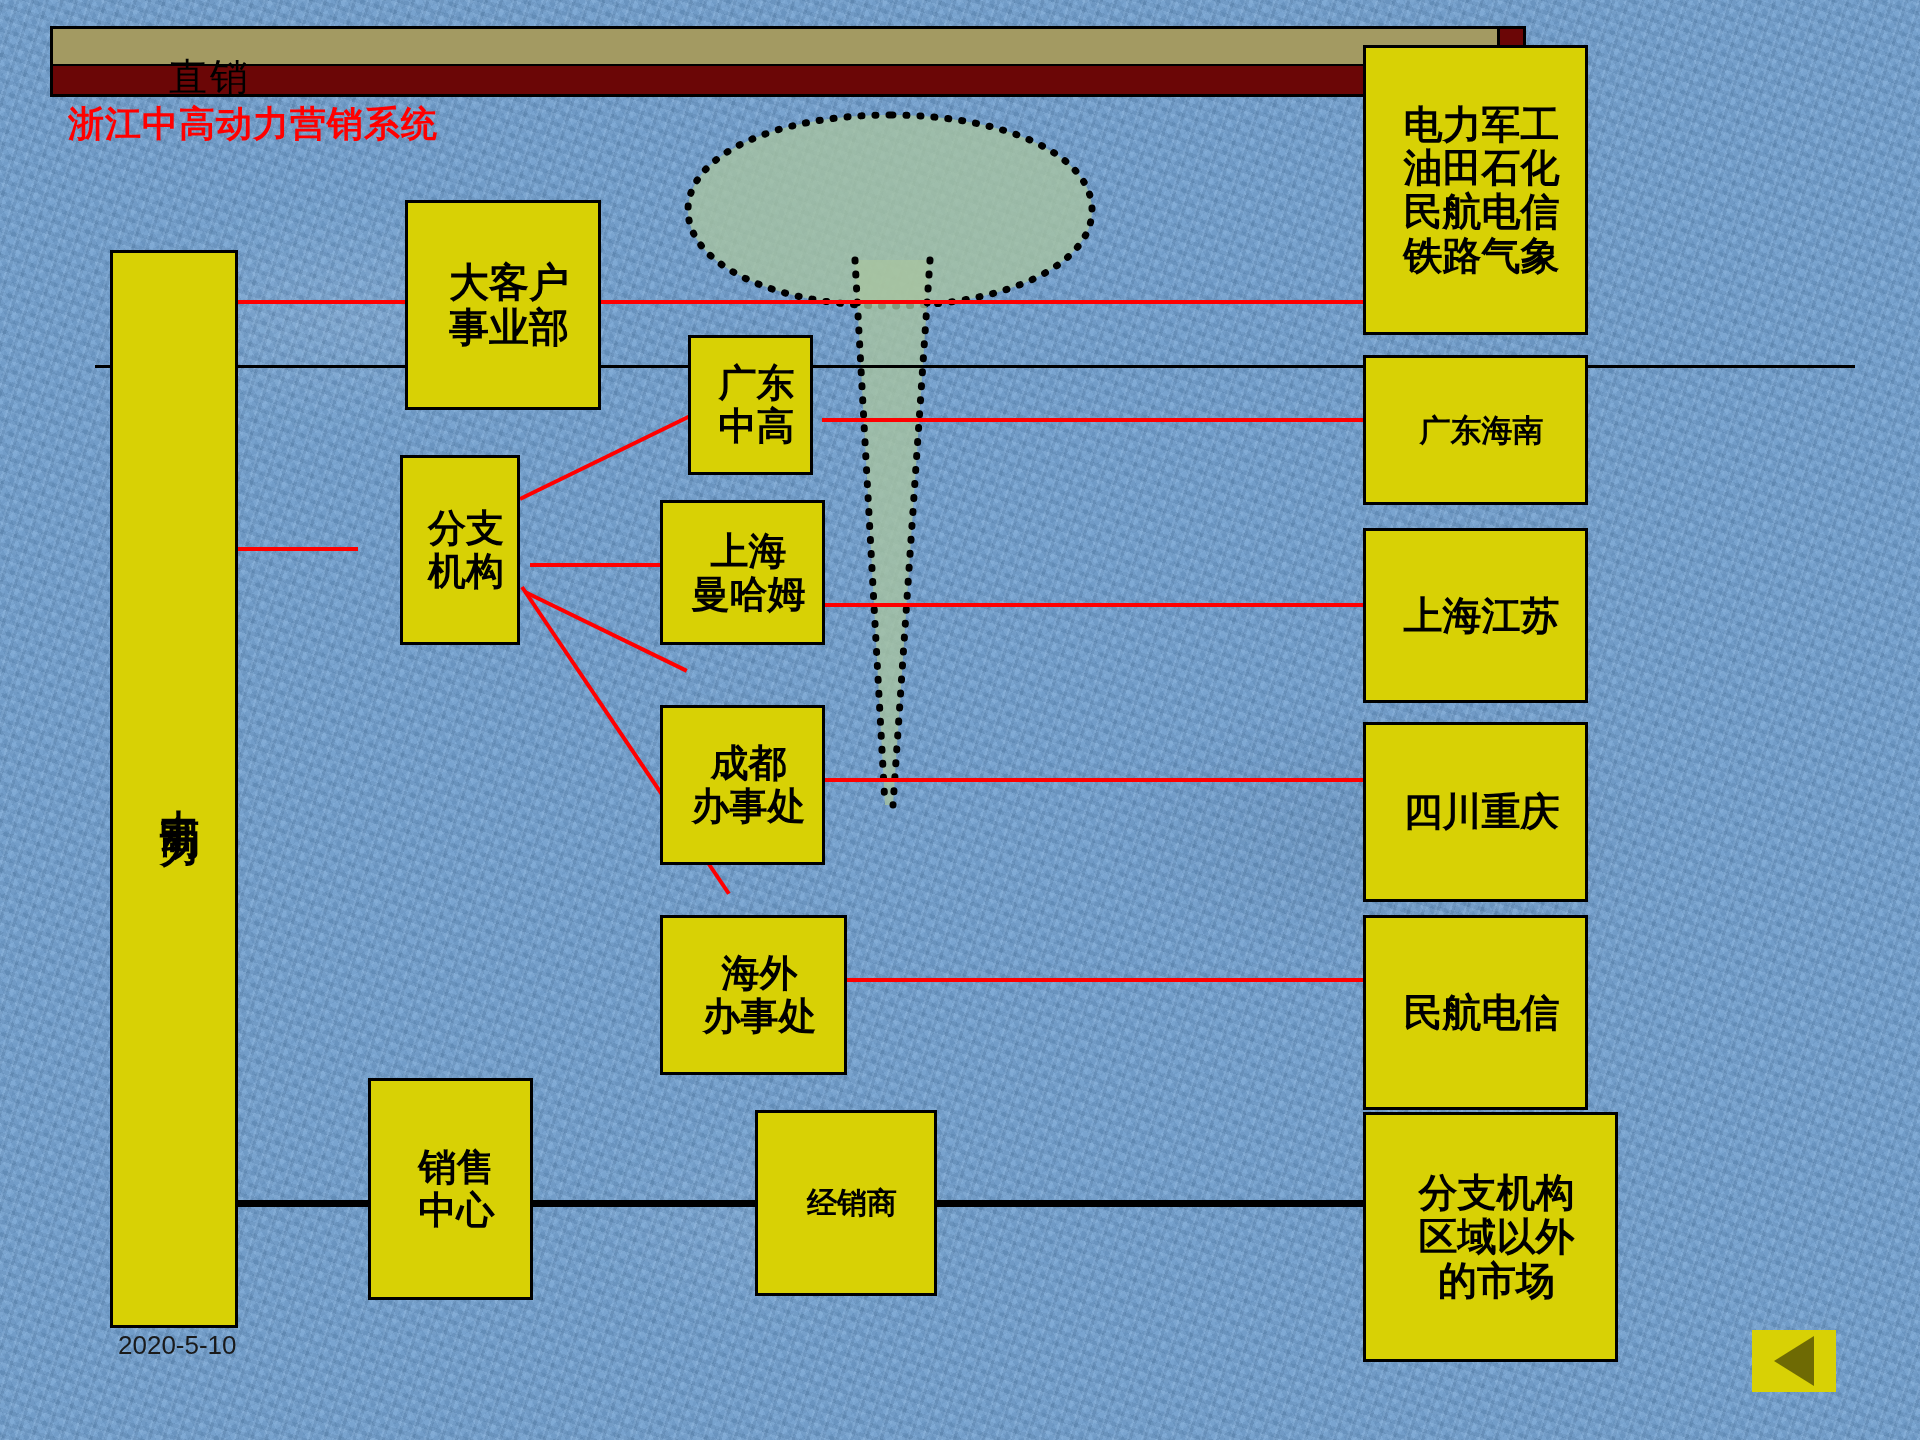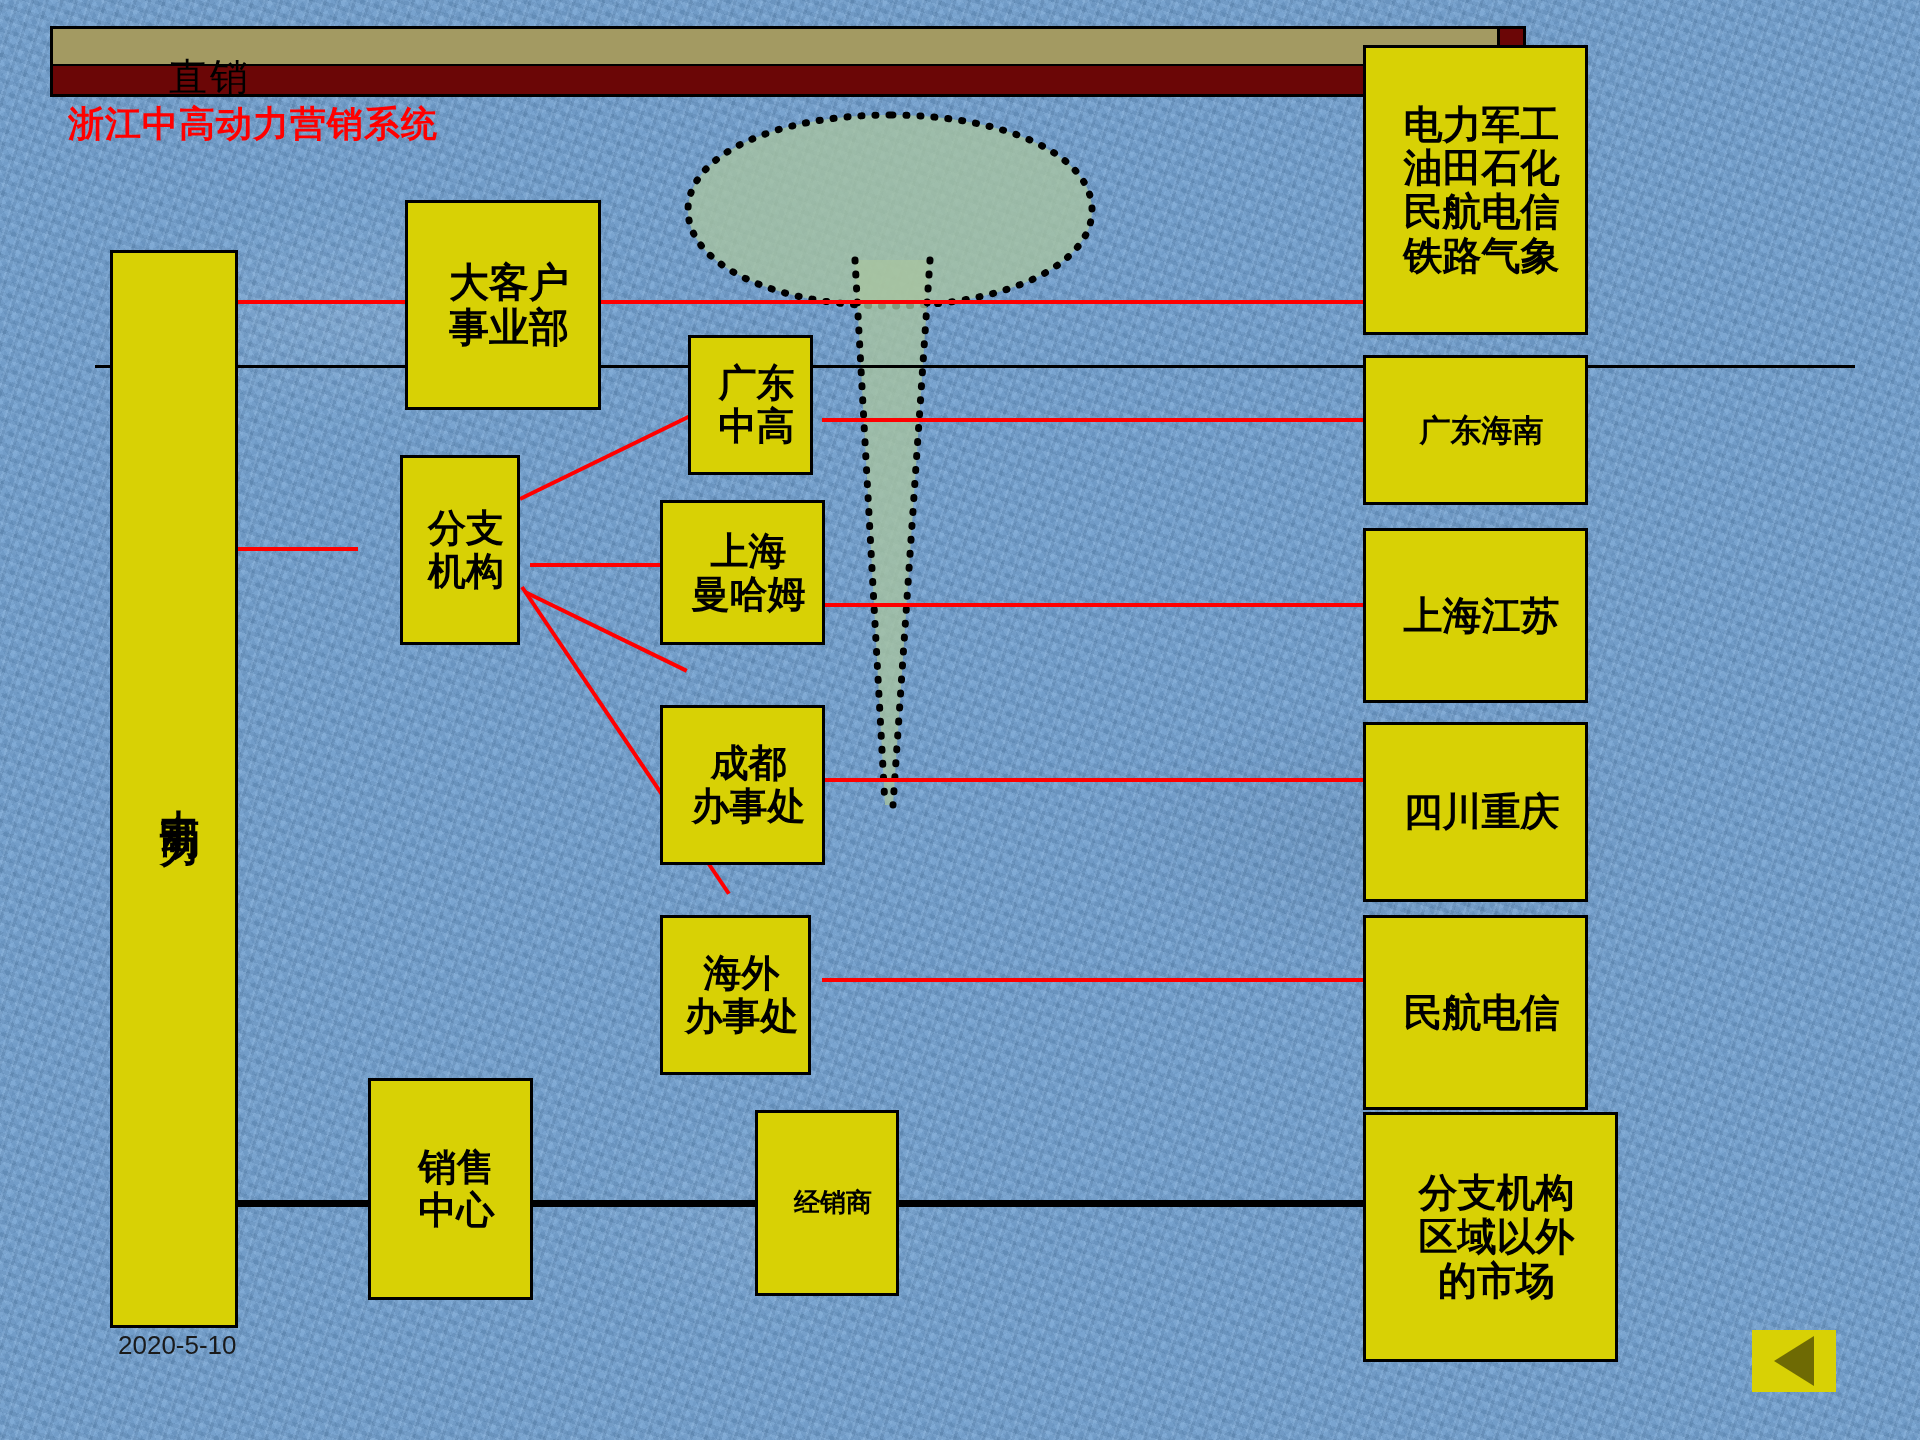--- a/index.html
+++ b/index.html
@@ -191,35 +191,35 @@
     </span>
   </div>
 
   <div class="ybox" style="left:660px; top:705px; width:165px; height:160px; font-size:38px;">
     <span class="lines">
       <span>成都</span>
       <span>办事处</span>
     </span>
   </div>
 
-  <div class="ybox" style="left:660px; top:915px; width:151px; height:160px; font-size:38px;">
+  <div class="ybox" style="left:660px; top:915px; width:187px; height:160px; font-size:38px;">
     <span class="lines">
       <span>海外</span>
       <span>办事处</span>
     </span>
   </div>
 
   <div class="ybox" style="left:368px; top:1078px; width:165px; height:222px; font-size:38px;">
     <span class="lines">
       <span>销售</span>
       <span>中心</span>
     </span>
   </div>
 
-  <div class="ybox" style="left:755px; top:1110px; width:144px; height:186px; font-size:26px;">
+  <div class="ybox" style="left:755px; top:1110px; width:182px; height:186px; font-size:30px;">
     <span class="lines">
       <span>经销商</span>
     </span>
   </div>
 
   <div class="ybox" style="left:1363px; top:45px; width:225px; height:290px; font-size:39px;">
     <span class="lines">
       <span>电力军工</span>
       <span>油田石化</span>
       <span>民航电信</span>

